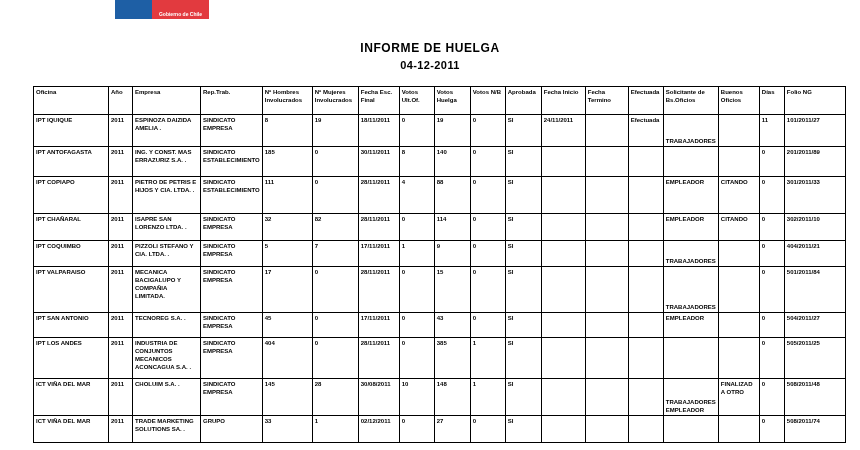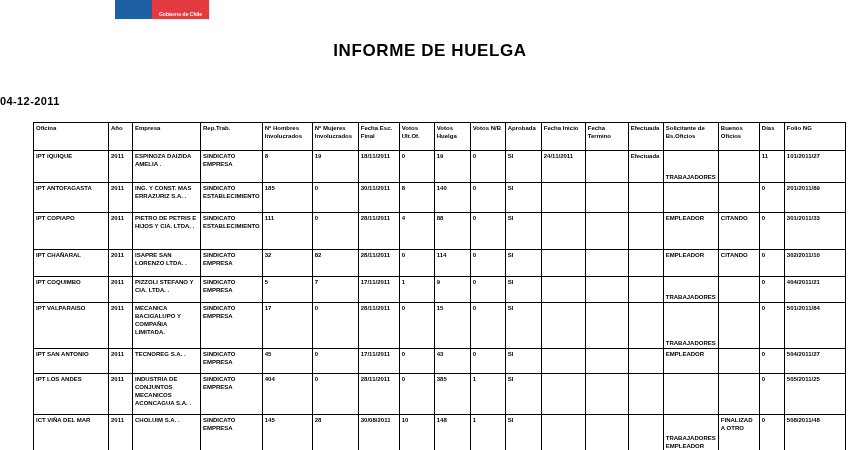--- a/index.html
+++ b/index.html
@@ -16,24 +16,24 @@
   }
   .logo-blue { width: 37px; background: #1e5fa5; }
   .logo-red  {
     width: 57px; background: #e23a3f; color: #fff;
     font-size: 5px; font-weight: bold;
     display: flex; align-items: flex-end; justify-content: center;
     padding-bottom: 2px; white-space: nowrap;
   }
   .title {
     margin: 41px 0 0 0; text-align: center;
-    font-size: 17px; font-weight: bold; letter-spacing: 0.6px;
+    font-size: 12px; font-weight: bold; letter-spacing: 0.6px;
   }
   .date {
-    margin-top: 34px; text-align: left;
+    margin-top: 4px; text-align: center;
     font-size: 11px; font-weight: bold; letter-spacing: 0.4px;
   }
   table.report {
     border-collapse: collapse; table-layout: fixed;
     margin: 15px 0 0 33px;
   }
   .report th, .report td {
     border: 1px solid #000;
     font-size: 6px; font-weight: bold; line-height: 1.35;
     vertical-align: top; text-align: left;

